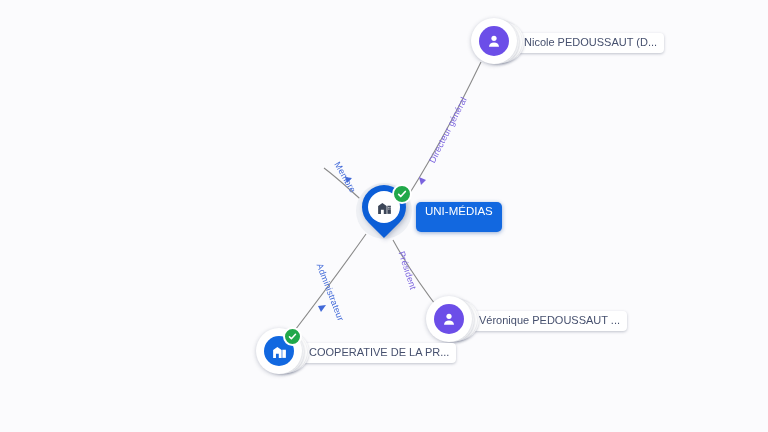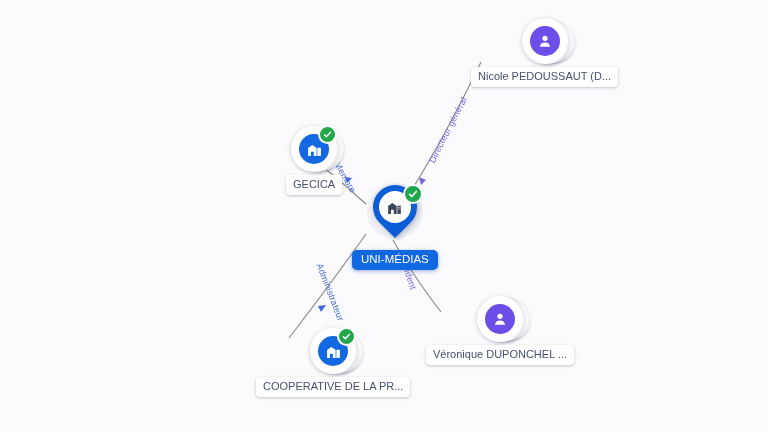--- a/index.html
+++ b/index.html
@@ -24,21 +24,21 @@
     position: absolute;
     left: 0;
     top: 0;
     width: 768px;
     height: 432px;
     pointer-events: none;
   }
   .node {
     position: absolute;
     display: flex;
-    flex-direction: column;
+    flex-direction: row;
     align-items: center;
   }
   
   .icon-stack {
     position: relative;
     width: 46px;
     height: 46px;
   }
   .stack-card {
     position: absolute;
@@ -147,21 +147,21 @@
     line-height: 13px;
     padding: 3px 7px 4px 7px;
     border-radius: 4px;
     white-space: nowrap;
     box-shadow: 0 1px 3px rgba(40, 50, 80, 0.28);
   }
   .label-pill.primary {
     background: #1268e0;
     color: #ffffff;
     font-size: 11.5px;
-    padding: 3px 9px 4px 9px;
+    padding: 3px 9px 14px 9px;
     border-radius: 5px;
     box-shadow: 0 1px 4px rgba(18, 70, 160, 0.45);
   }
   
   .edge-label {
     position: absolute;
     font-size: 9px;
     white-space: nowrap;
     letter-spacing: 0.2px;
     pointer-events: none;
@@ -190,45 +190,20 @@
   </svg>
 
   <div class="edge-label blue" style="left:341px; top:160px; transform: rotate(60deg); transform-origin: left top;">Membre</div>
 
   <div class="edge-label purple" style="left:427px; top:160px; transform: rotate(-63deg); transform-origin: left top;">Directeur général</div>
 
   <div class="edge-label purple" style="left:406px; top:250px; transform: rotate(72deg); transform-origin: left top;">Président</div>
 
   <div class="edge-label blue" style="left:324px; top:262px; transform: rotate(69deg); transform-origin: left top;">Administrateur</div>
 
-  <div class="node" style="left:286px; top:126px;">
-    <div class="icon-stack">
-      <div class="stack-card c3"></div>
-      <div class="stack-card c2"></div>
-      <div class="stack-card c1"></div>
-      <div class="stack-front">
-        <div class="disc company">
-          <svg width="17" height="17" viewBox="0 0 24 24" fill="#ffffff">
-            <path d="M3 21V10l6-4.5L15 10v11h-4v-6H7v6z"></path>
-            <path d="M16 21V9.5l5 0V21z"></path>
-            <rect x="17.3" y="11.2" width="1.2" height="1.2"></rect>
-            <rect x="19.2" y="11.2" width="1.2" height="1.2"></rect>
-            <rect x="17.3" y="13.6" width="1.2" height="1.2"></rect>
-            <rect x="19.2" y="13.6" width="1.2" height="1.2"></rect>
-          </svg>
-        </div>
-      </div>
-      <div class="check-badge">
-        <svg width="9" height="9" viewBox="0 0 24 24" fill="none" stroke="#ffffff" stroke-width="4" stroke-linecap="round" stroke-linejoin="round">
-          <polyline points="4,13 9,18 20,6"></polyline>
-        </svg>
-      </div>
-    </div>
-    <div class="label-pill">GECICA</div>
-  </div>
 
   <div class="node" style="left:471px; top:18px;">
     <div class="icon-stack">
       <div class="stack-card c3"></div>
       <div class="stack-card c2"></div>
       <div class="stack-card c1"></div>
       <div class="stack-front">
         <div class="disc person">
           <svg width="16" height="16" viewBox="0 0 24 24" fill="#ffffff">
             <circle cx="12" cy="8" r="3.9"></circle>
@@ -247,21 +222,21 @@
       <div class="stack-card c1"></div>
       <div class="stack-front">
         <div class="disc person">
           <svg width="16" height="16" viewBox="0 0 24 24" fill="#ffffff">
             <circle cx="12" cy="8" r="3.9"></circle>
             <path d="M4.5 20.5c0-4.2 3.4-6.4 7.5-6.4s7.5 2.2 7.5 6.4z"></path>
           </svg>
         </div>
       </div>
     </div>
-    <div class="label-pill">Véronique DUPONCHEL ...</div>
+    <div class="label-pill">Véronique PEDOUSSAUT ...</div>
   </div>
 
   <div class="node" style="left:256px; top:328px;justify-content:space-between;">
     <div class="icon-stack">
       <div class="stack-card c3"></div>
       <div class="stack-card c2"></div>
       <div class="stack-card c1"></div>
       <div class="stack-front">
         <div class="disc company">
           <svg width="17" height="17" viewBox="0 0 24 24" fill="#ffffff">

